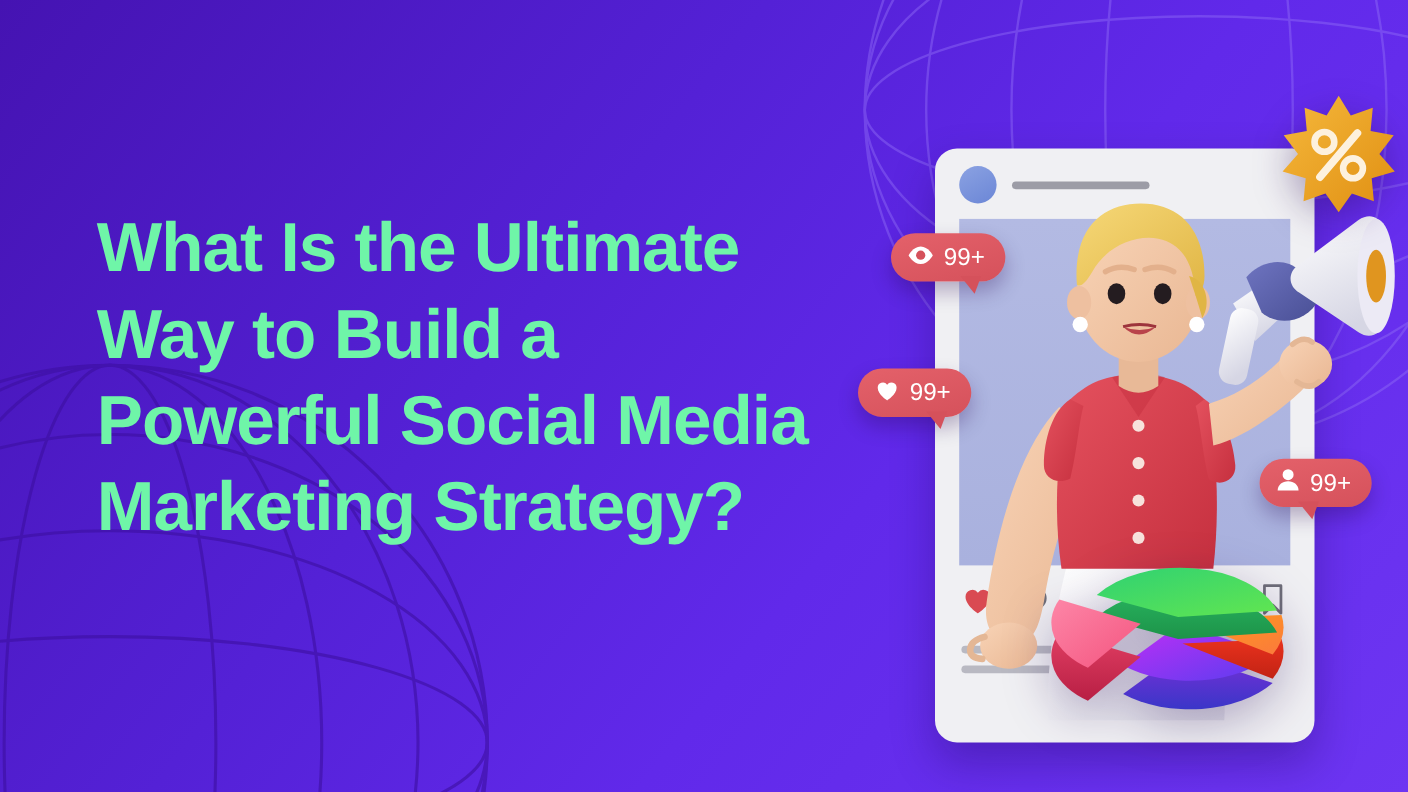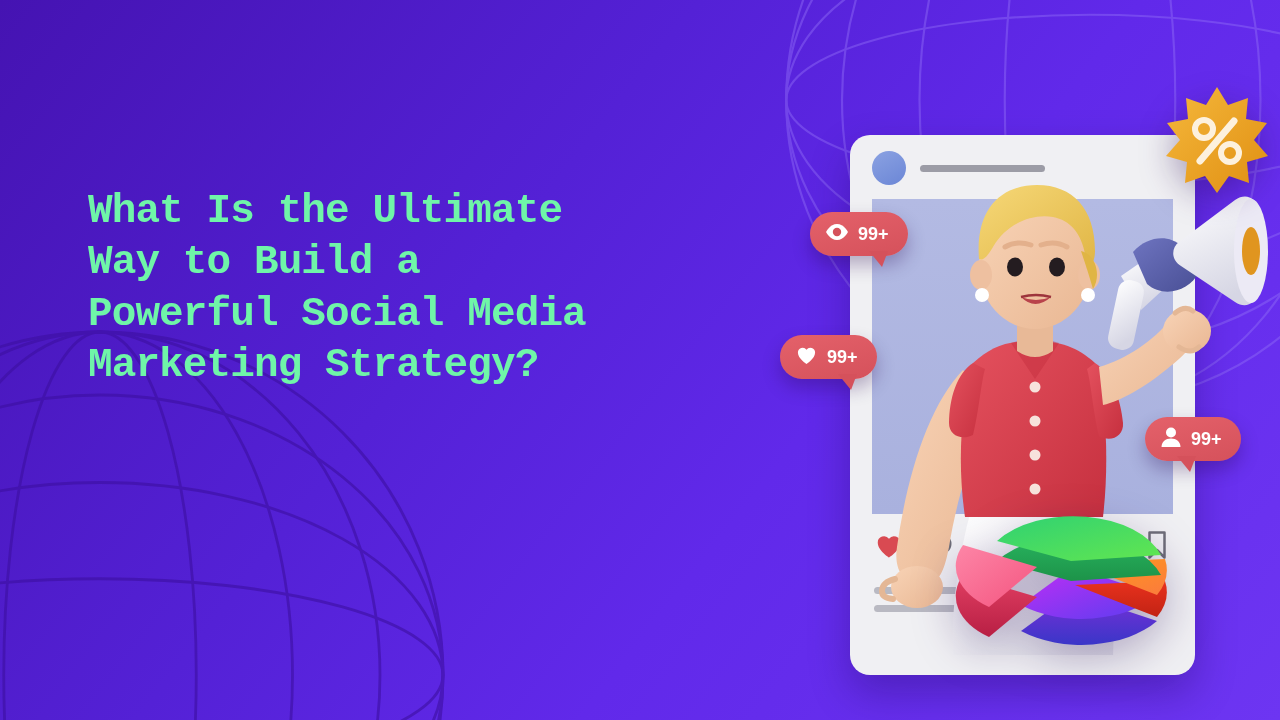--- a/index.html
+++ b/index.html
@@ -20,26 +20,25 @@
   .globe-svg { position:absolute; pointer-events:none; }
   .globe-tr { right:-120px; top:-210px; width:620px; height:620px; opacity:.55; }
   .globe-bl { left:-250px; bottom:-305px; width:700px; height:700px; opacity:.75; }
 
   
   #headline {
     position:absolute;
     left:88px; top:186px;
     width:700px;
     color:#6ff5a8;
-    font-size:41px;
+    font-size:63px;
     font-weight:700;
     line-height:1.25;
     letter-spacing:-0.9px;
     white-space:pre-line;
-    font-family:Liberation Mono, monospace;
   }
 
   
   #artwork { position:absolute; left:760px; top:60px; width:520px; height:660px; }
 
   
   .post-card {
     position:absolute; left:90px; top:75px;
     width:345px; height:540px;
     background:#f0f0f3;
@@ -72,21 +71,21 @@
   .ico-share { left:122px; top:6px; }
   .ico-bookmark { right:26px; top:3px; }
 
   
   .badge {
     position:absolute;
     display:flex; align-items:center; gap:9px;
     height:44px; padding:0 19px 0 15px;
     background:linear-gradient(165deg,#e4616a,#d5515b);
     border-radius:22px;
-    color:#fff; font-weight:700; font-size:18px;
+    color:#fff; font-weight:400; font-size:22px;
     box-shadow: 0 9px 18px rgba(40,8,80,.3);
   }
   .badge .tail {
     position:absolute; bottom:-11px; left:60%;
     width:0; height:0;
     border-left:13px solid transparent;
     border-right:6px solid transparent;
     border-top:16px solid #d5515b;
   }
   .badge-views  { left:50px;  top:152px; }

